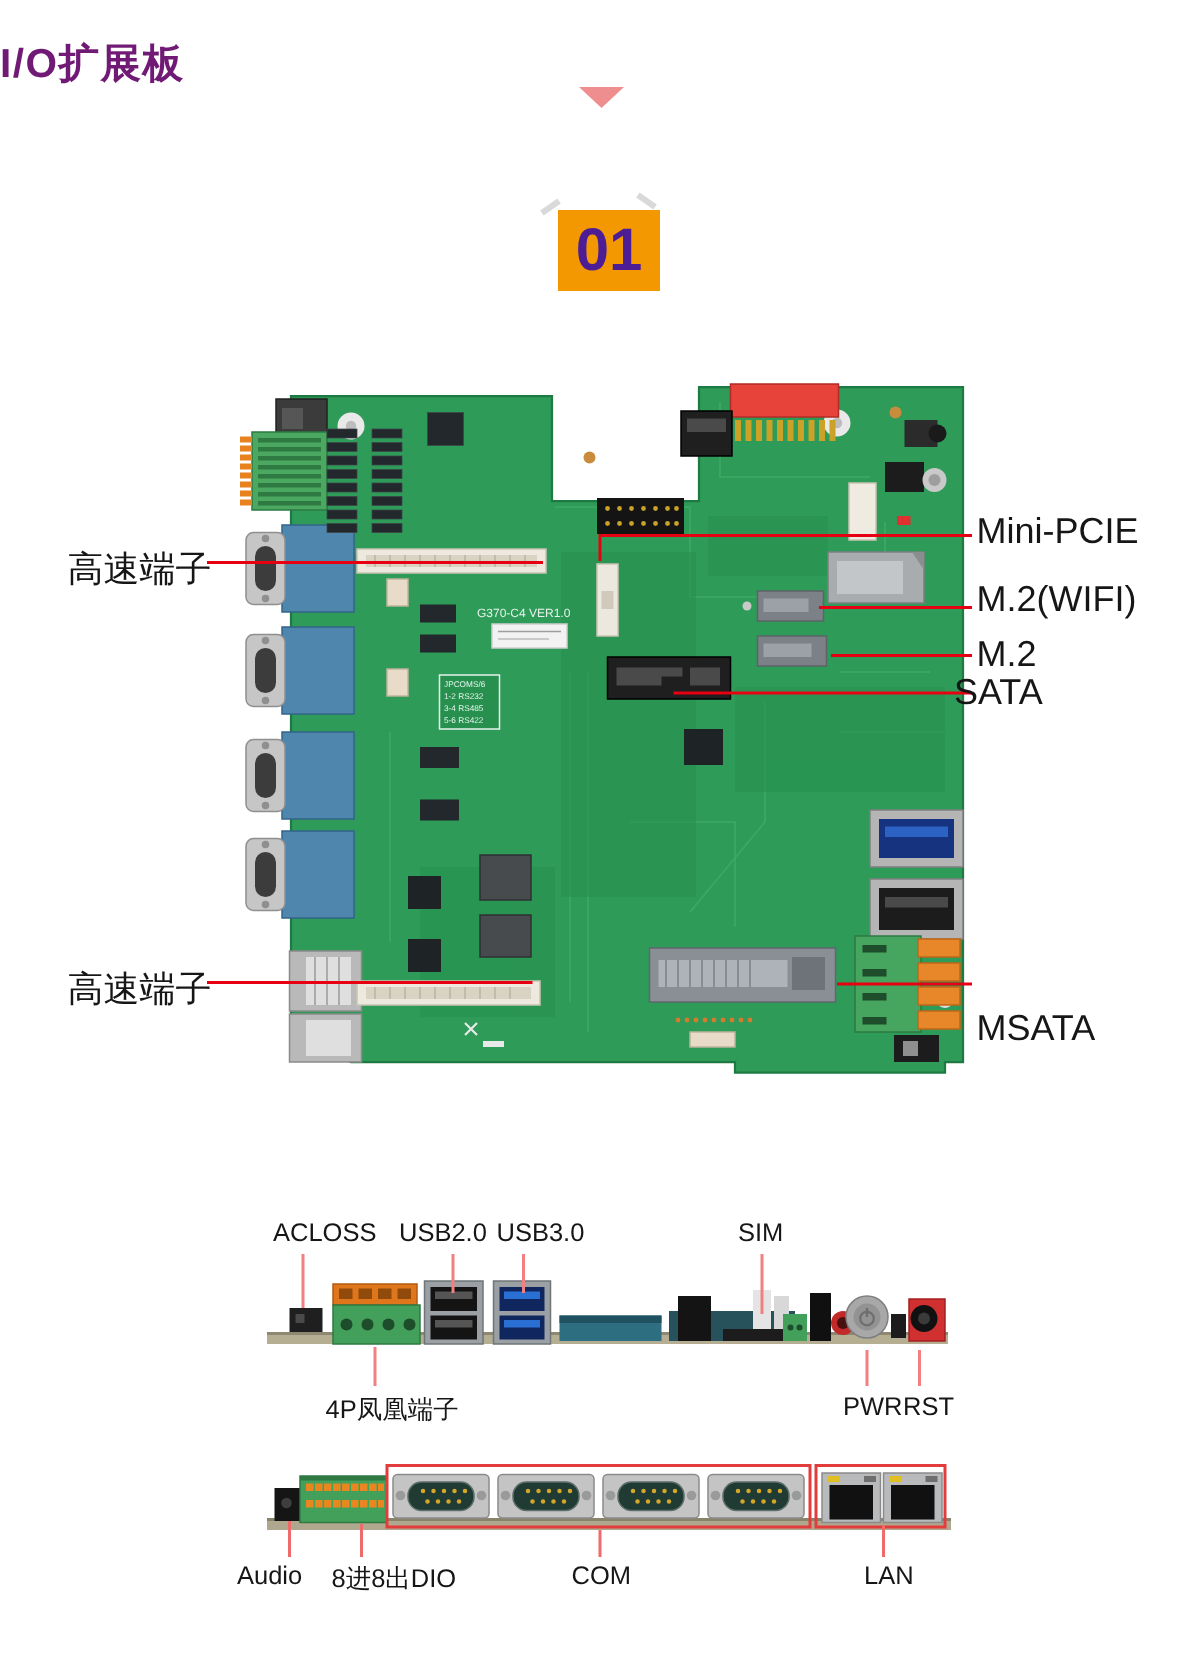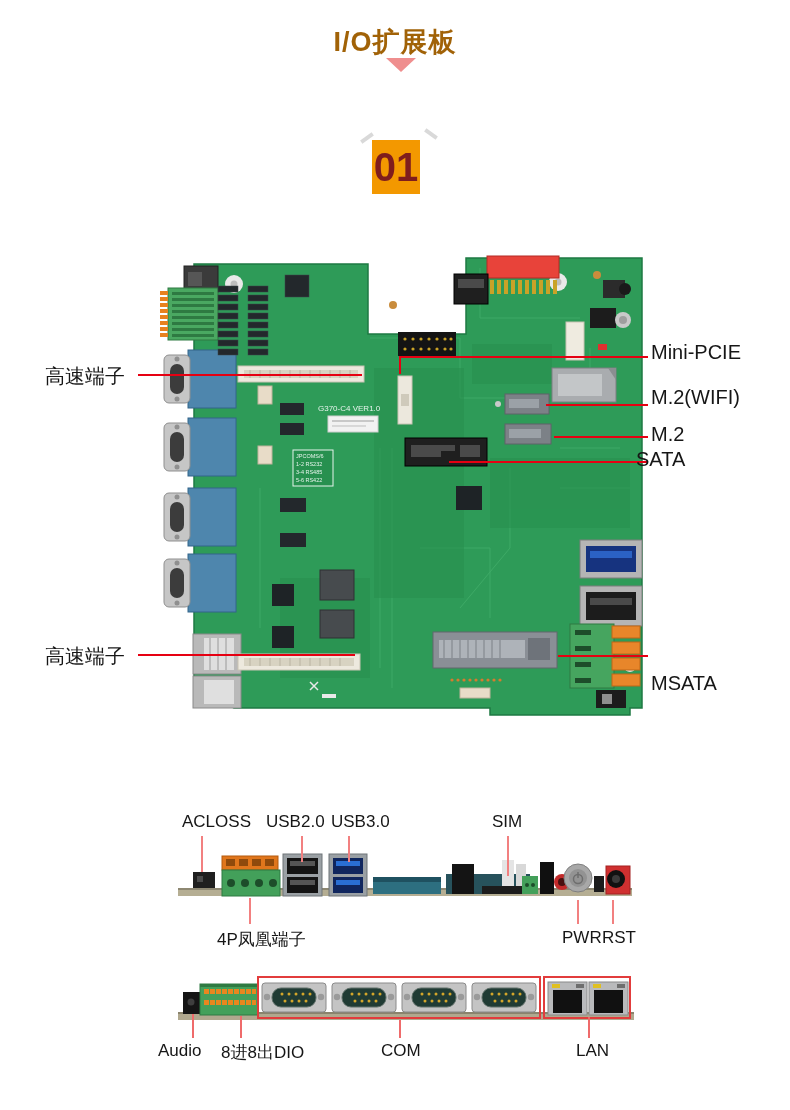--- a/index.html
+++ b/index.html
@@ -2,28 +2,28 @@
 <html><head>
 <meta charset="utf-8">
 <style>
   html,body{margin:0;padding:0;background:#ffffff;}
   #stage{
     position:relative;width:790px;height:1110px;background:#ffffff;overflow:hidden;
     font-family:"Liberation Sans","DejaVu Sans",sans-serif;color:#111;
   }
   .abs{position:absolute;}
   
-  #page-title{left:0;right:0;top:24px;text-align:center;font-size:27px;font-weight:bold;letter-spacing:1px;color:#a16207;}
+  #page-title{left:0;right:0;top:24px;text-align:left;font-size:27px;font-weight:bold;letter-spacing:1px;color:#701a75;}
   #title-arrow{left:386px;top:58px;width:0;height:0;border-left:15px solid transparent;border-right:15px solid transparent;border-top:14px solid #EF8E8E;}
   
-  #section-badge{left:372px;top:140px;width:48px;height:54px;background:#F39800;color:#7f1d1d;font-size:40px;font-weight:bold;display:flex;align-items:center;justify-content:center;}
+  #section-badge{left:372px;top:140px;width:68px;height:54px;background:#F39800;color:#4c1d95;font-size:40px;font-weight:bold;display:flex;align-items:center;justify-content:center;}
   .tick{width:14px;height:4px;background:#d9d9d9;}
   
   .lbl{white-space:nowrap;color:#161616;}
-  .pcb-lbl{font-size:20px;}
+  .pcb-lbl{font-size:24px;}
   .panel-lbl{font-size:17px;}
   
   .lh{height:2px;}
   .lv{width:2px;}
   .red{background:#E60012;}
   .pink{background:#F28080;}
   .salmon{background:#EF6B6B;}
 </style>
 </head>
 <body>

